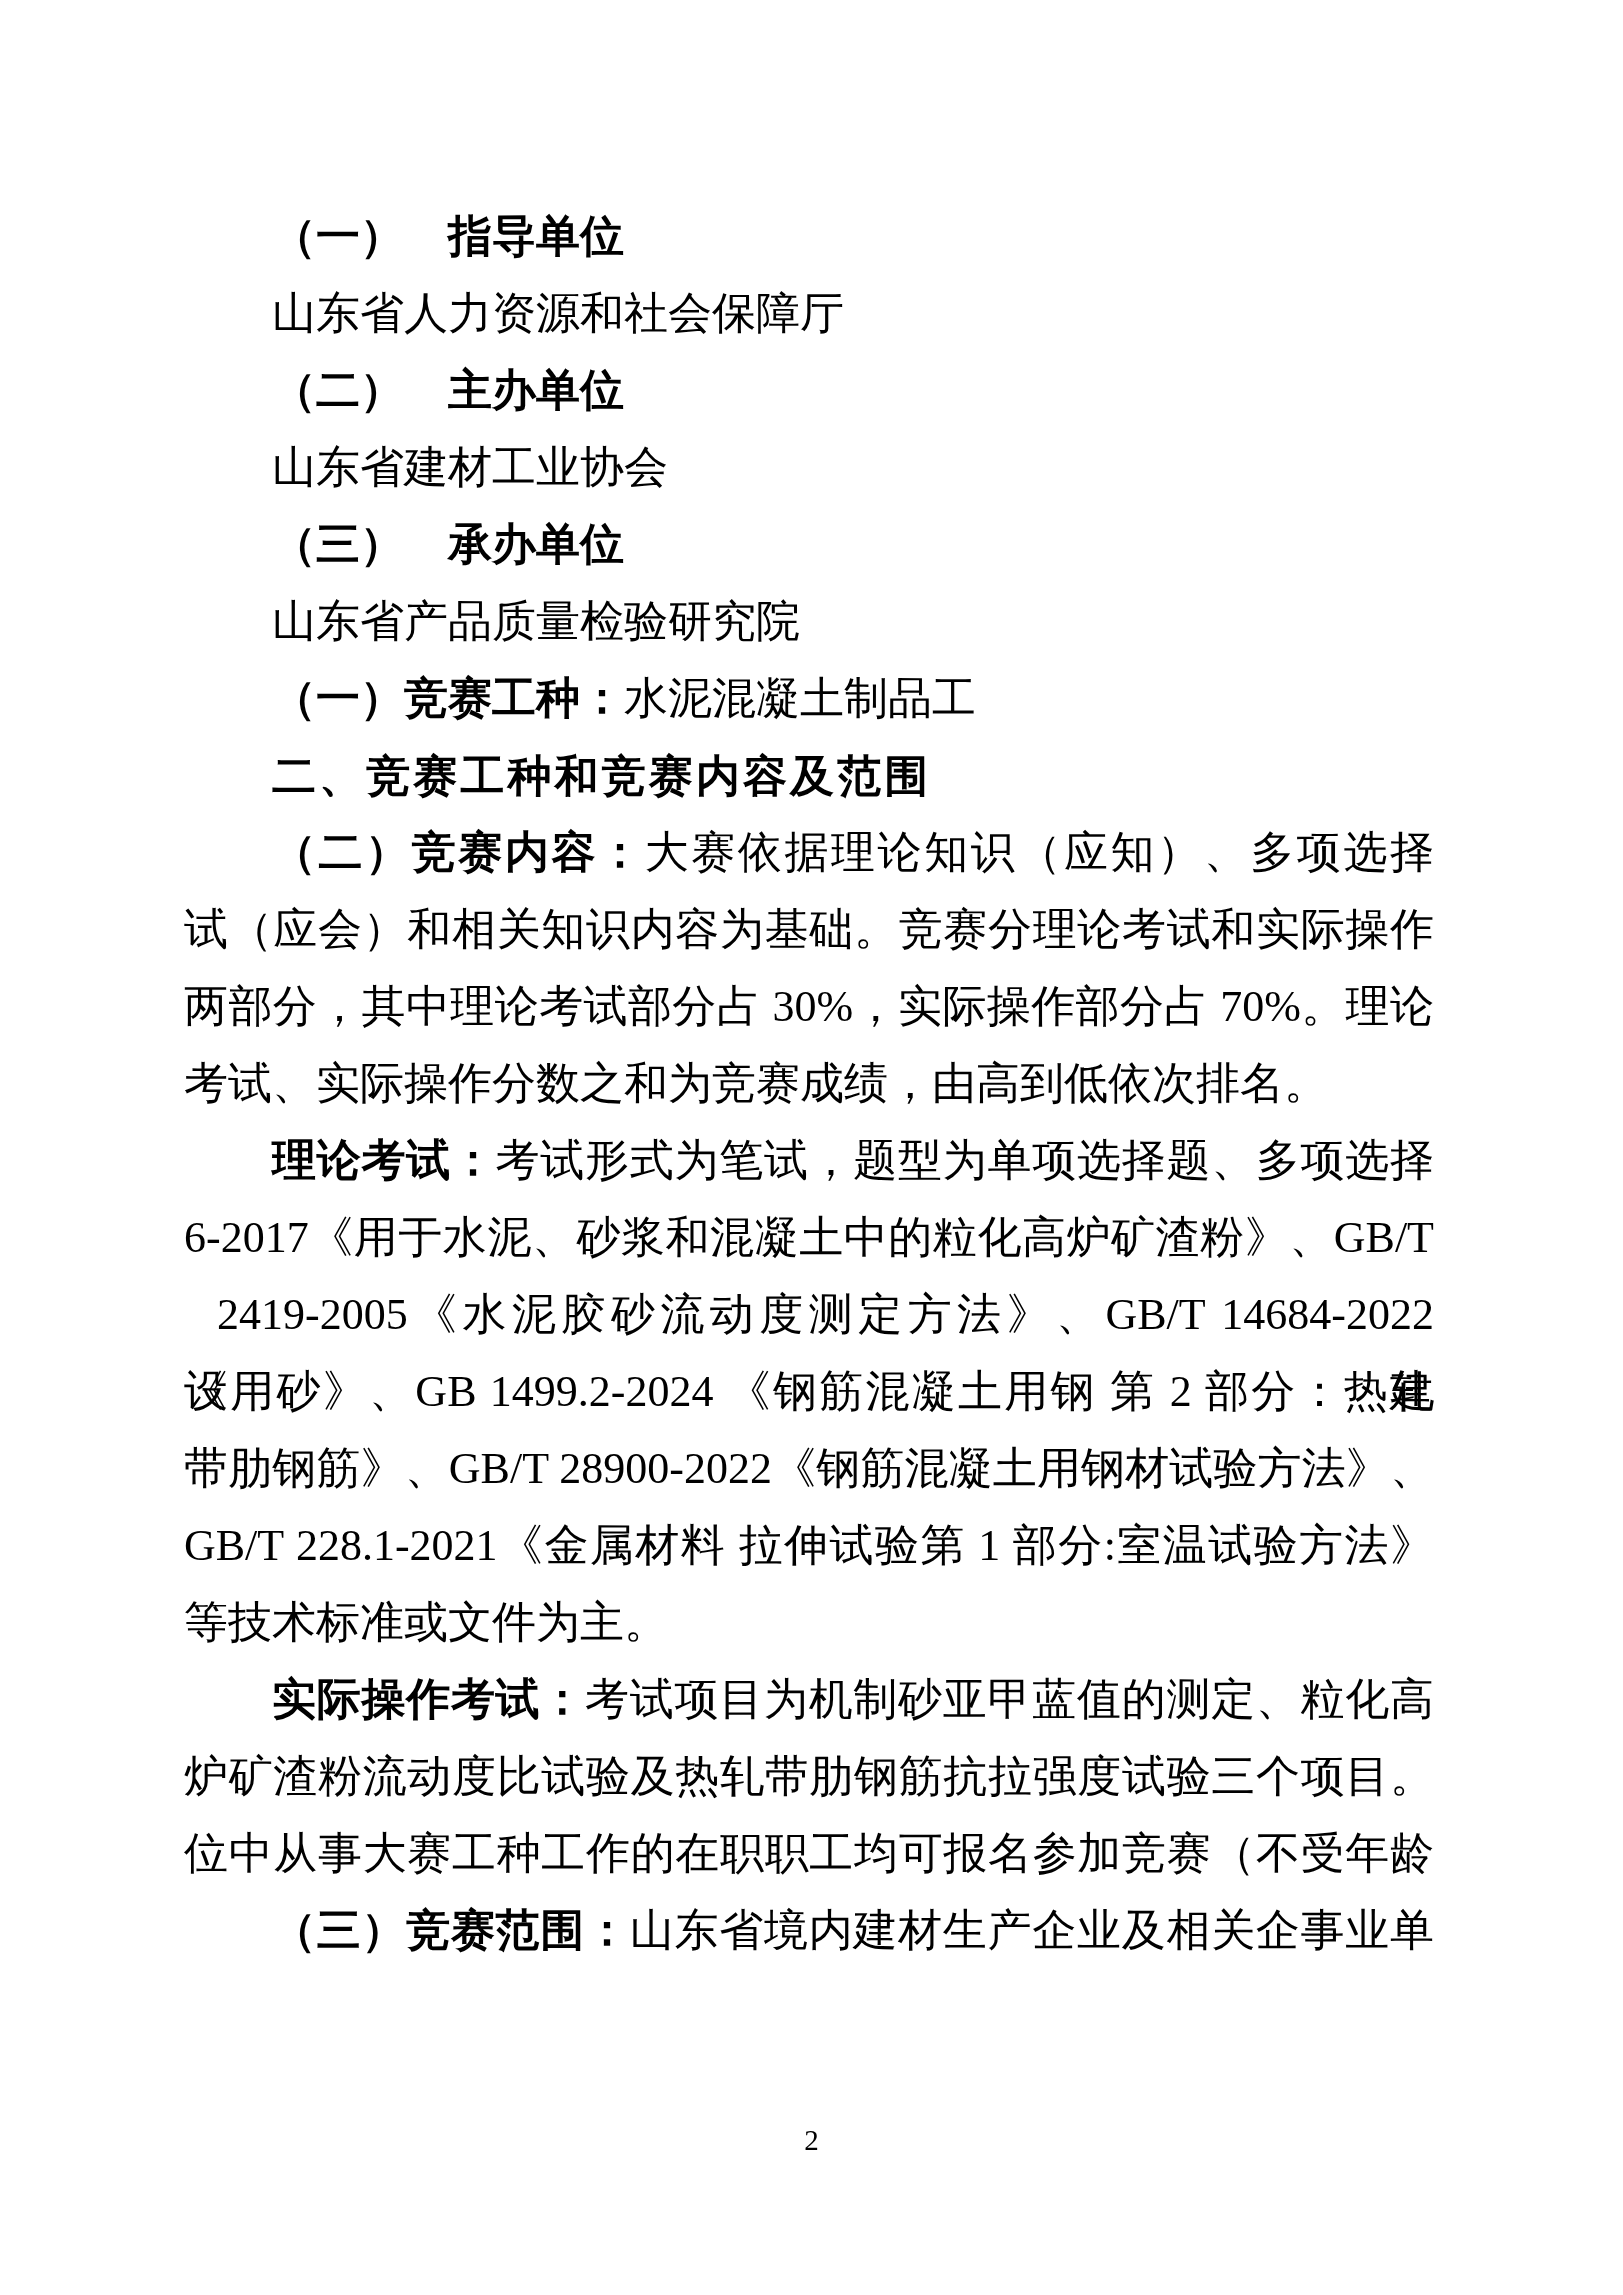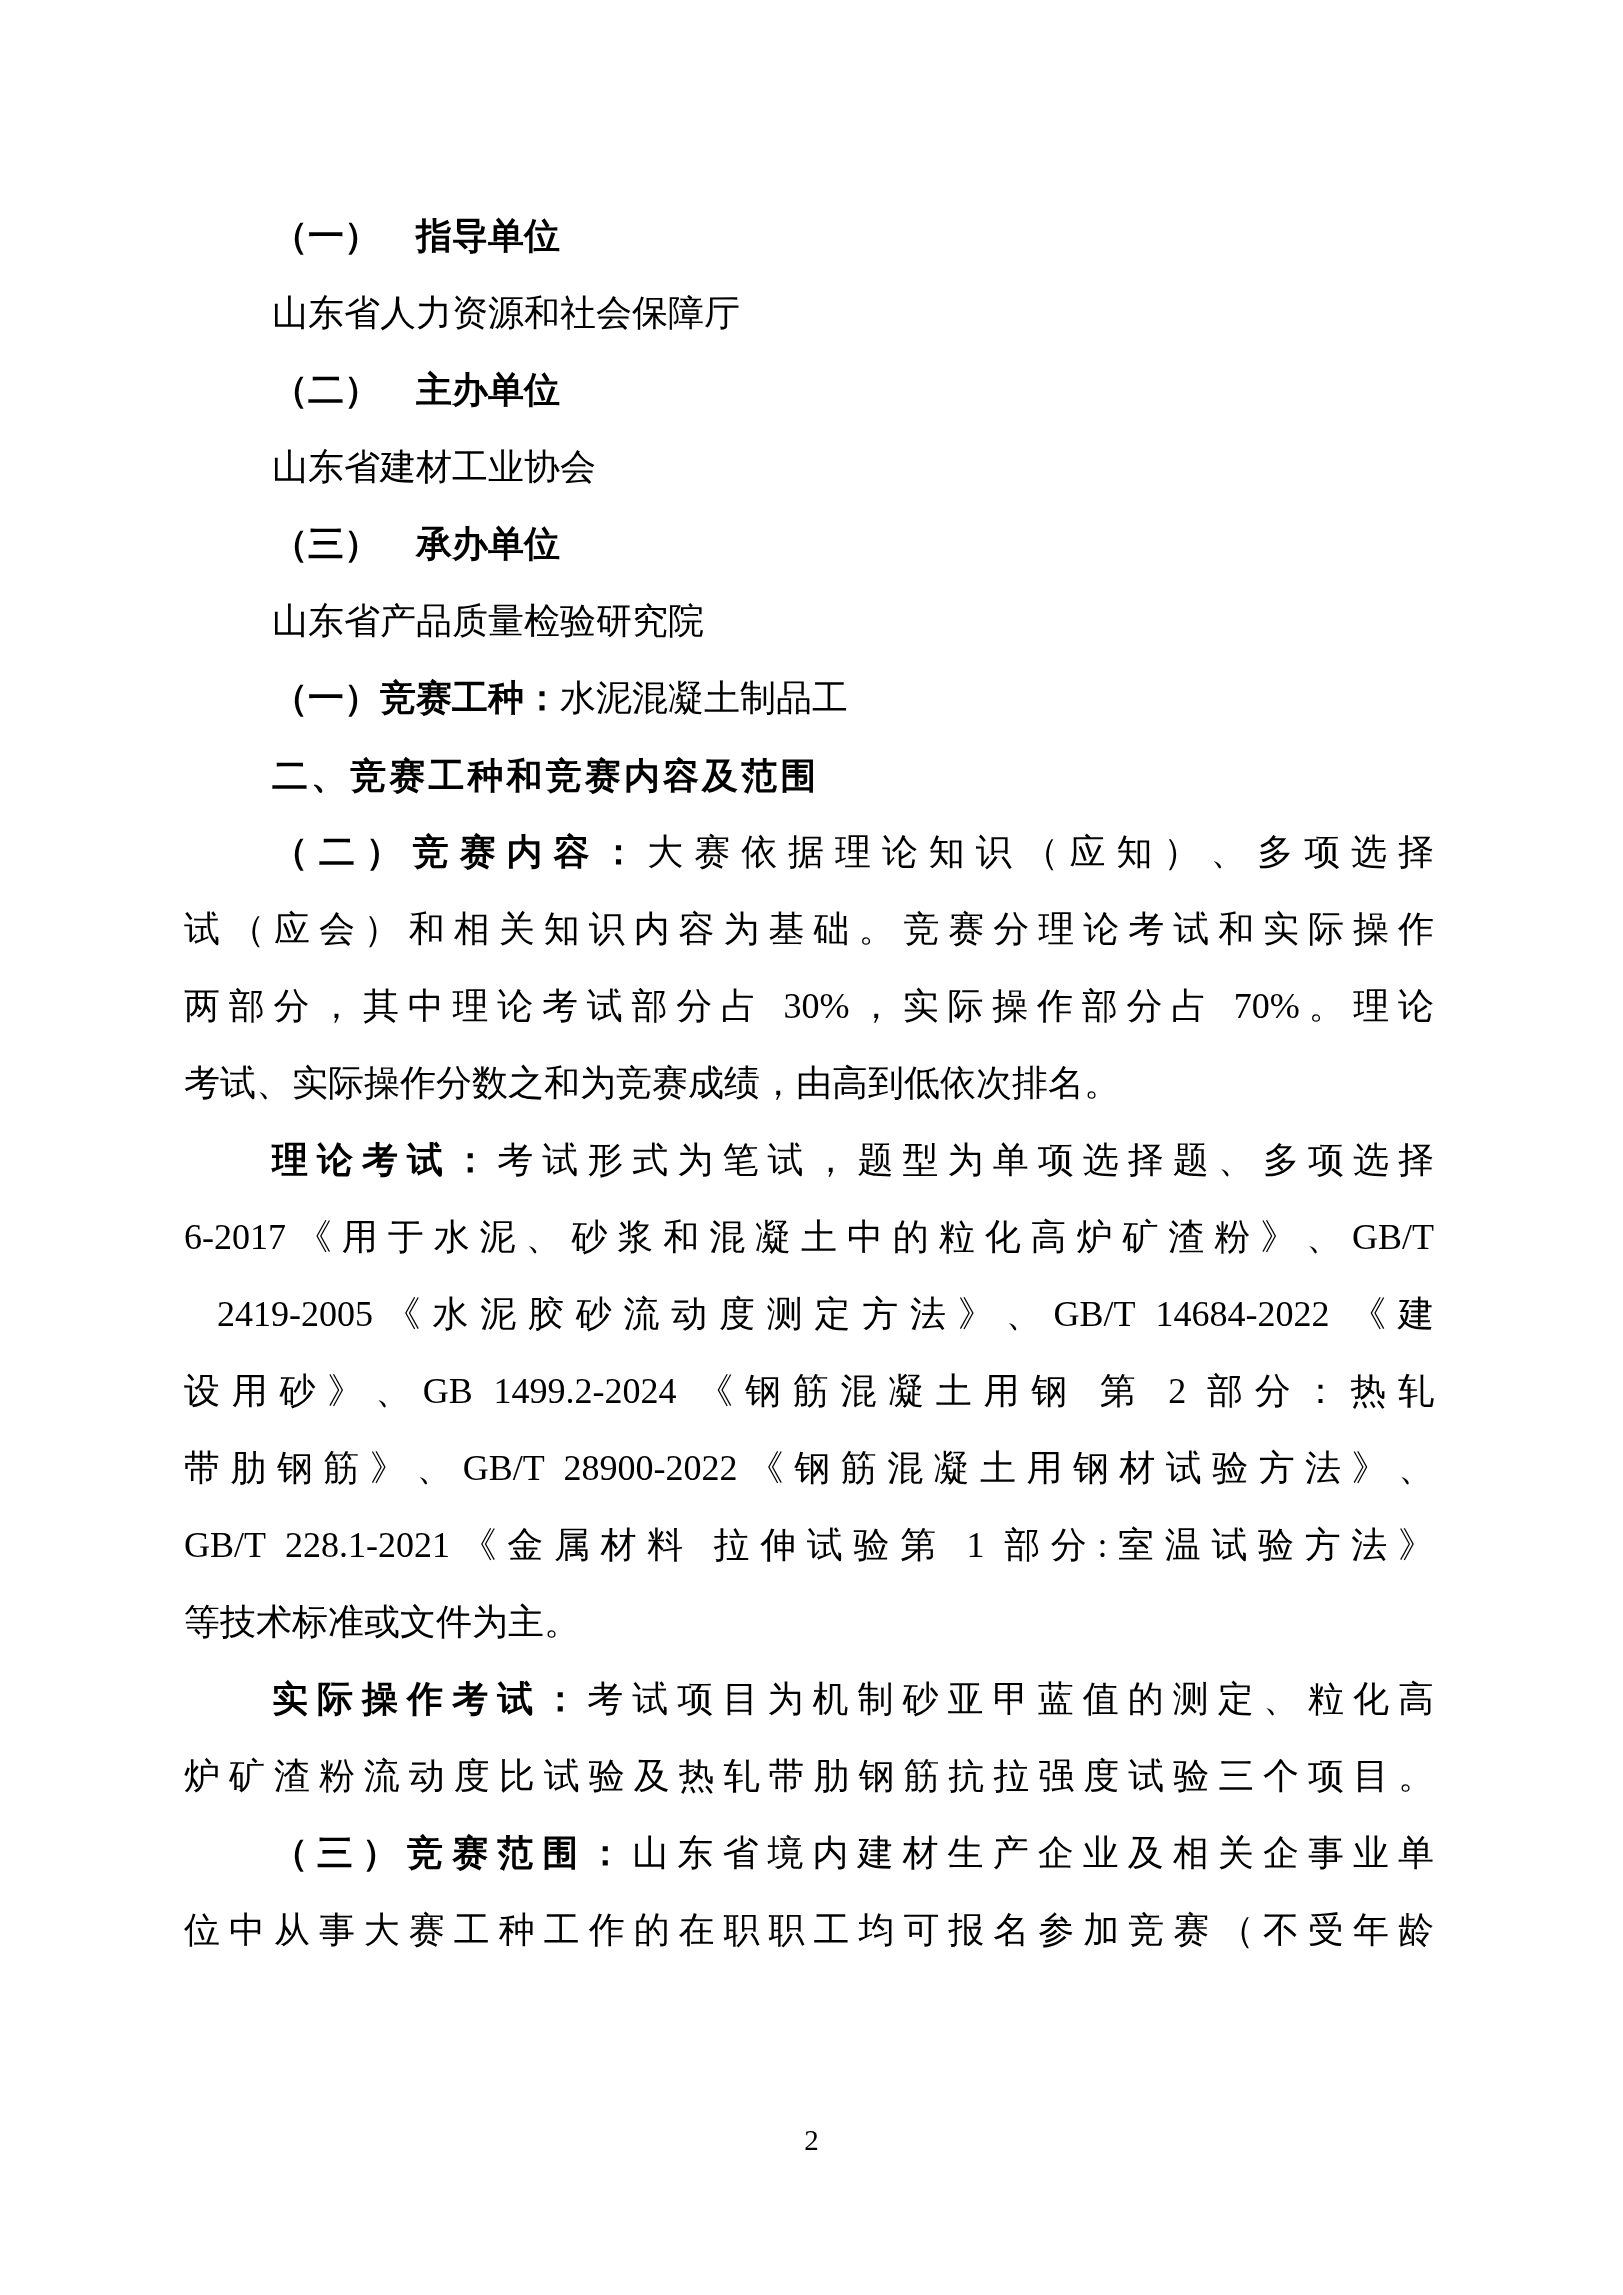--- a/index.html
+++ b/index.html
@@ -17,21 +17,21 @@
   }
   .content {
     position: absolute;
     left: 184px;
     top: 198px;
     width: 1250px;
   }
   .line {
     height: 77px;
     line-height: 77px;
-    font-size: 36px;
+    font-size: 44px;
     font-family: "Liberation Serif", "DejaVu Serif", serif;
     white-space: nowrap;
   }
   .line.justify {
     white-space: normal;
     text-align: justify;
     text-align-last: justify;
   }
   .line.kai {
     font-family: "Liberation Serif", "DejaVu Serif", serif;
@@ -81,18 +81,18 @@
       <div class="line body"><span class="seg">考试、实际操作分数之和为竞赛成绩，由高到低依次排名。</span></div>
       <div class="line body justify" style="text-indent: 88px;"><span class="seg seg-bold">理论考试：</span><span class="seg">考试形式为笔试，题型为单项选择题、多项选择</span></div>
       <div class="line body justify"><span class="seg">6-2017《用于水泥、砂浆和混凝土中的粒化高炉矿渣粉》、GB/T</span></div>
       <div class="line body justify" style="text-indent: 33px;"><span class="seg">2419-2005《水泥胶砂流动度测定方法》、GB/T 14684-2022 《建</span></div>
       <div class="line body justify"><span class="seg">设用砂》、GB 1499.2-2024 《钢筋混凝土用钢 第 2 部分：热轧</span></div>
       <div class="line body justify"><span class="seg">带肋钢筋》、GB/T 28900-2022《钢筋混凝土用钢材试验方法》、</span></div>
       <div class="line body justify"><span class="seg">GB/T 228.1-2021《金属材料 拉伸试验第 1 部分:室温试验方法》</span></div>
       <div class="line body"><span class="seg">等技术标准或文件为主。</span></div>
       <div class="line body justify" style="text-indent: 88px;"><span class="seg seg-bold">实际操作考试：</span><span class="seg">考试项目为机制砂亚甲蓝值的测定、粒化高</span></div>
       <div class="line body justify"><span class="seg">炉矿渣粉流动度比试验及热轧带肋钢筋抗拉强度试验三个项目。</span></div>
+      <div class="line body justify"><span class="seg">位中从事大赛工种工作的在职职工均可报名参加竞赛（不受年龄</span></div>
       <div class="line body justify" style="text-indent: 88px;"><span class="seg seg-bold">（三）竞赛范围：</span><span class="seg">山东省境内建材生产企业及相关企事业单</span></div>
-      <div class="line body justify"><span class="seg">位中从事大赛工种工作的在职职工均可报名参加竞赛（不受年龄</span></div>
     </div>
   <div class="footer-pagenum">2</div>
 </div>
 
 
 </body></html>

